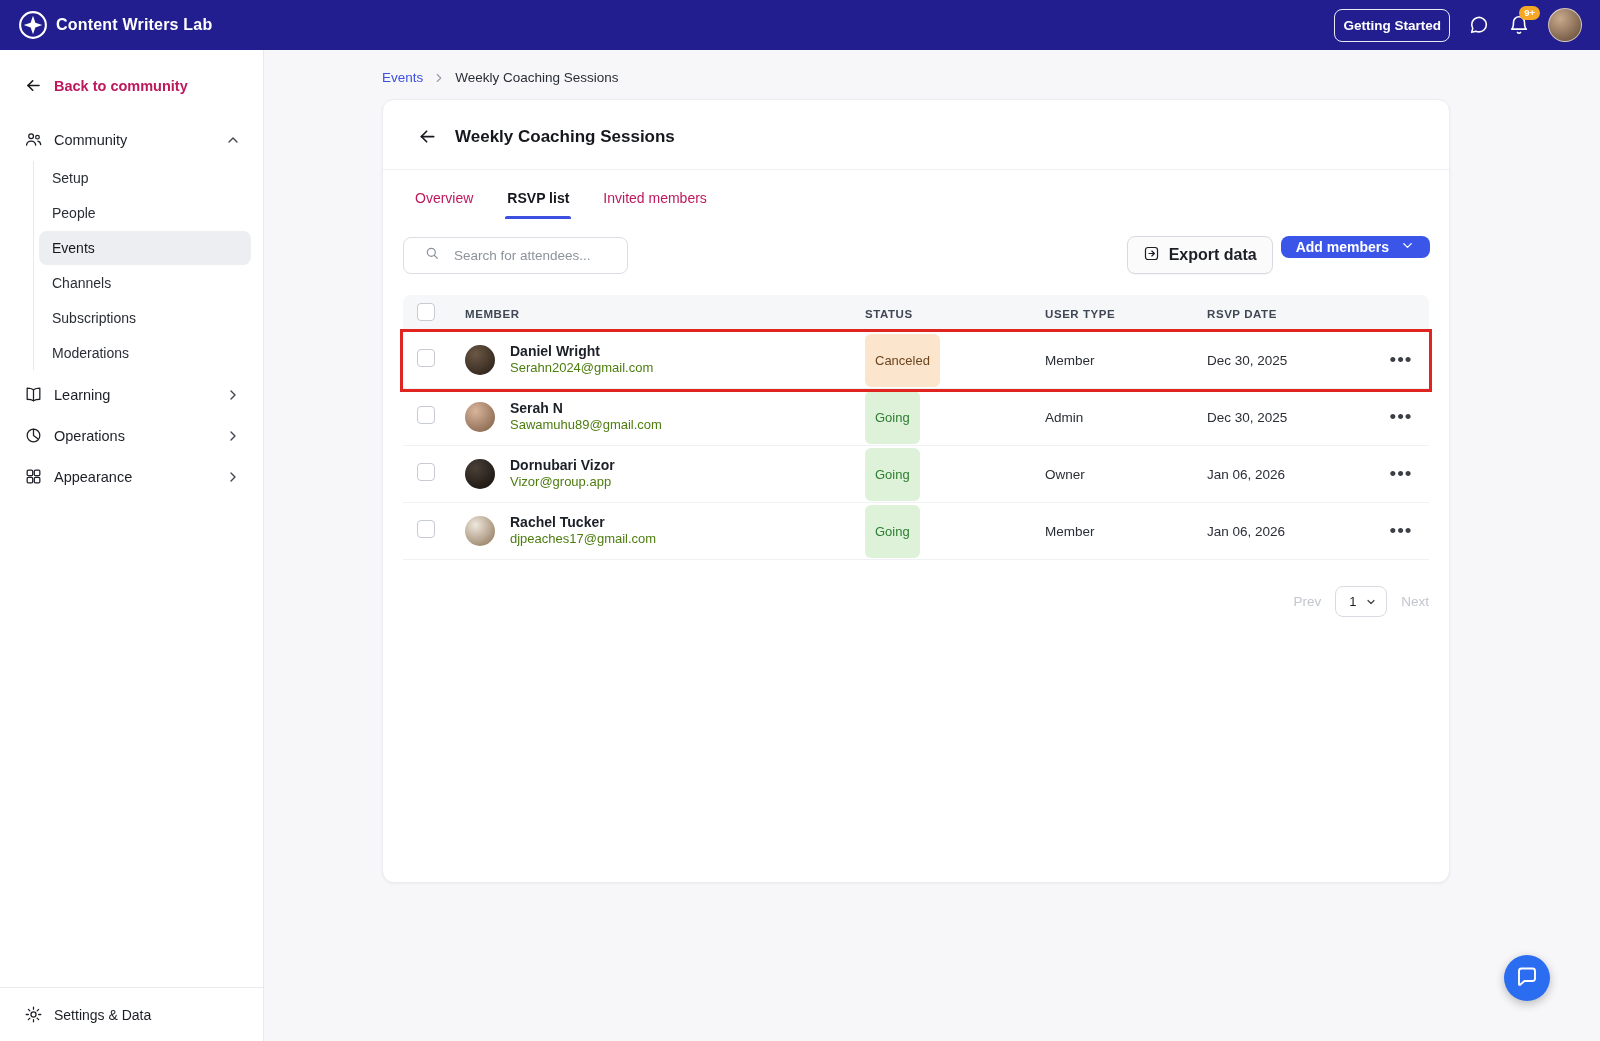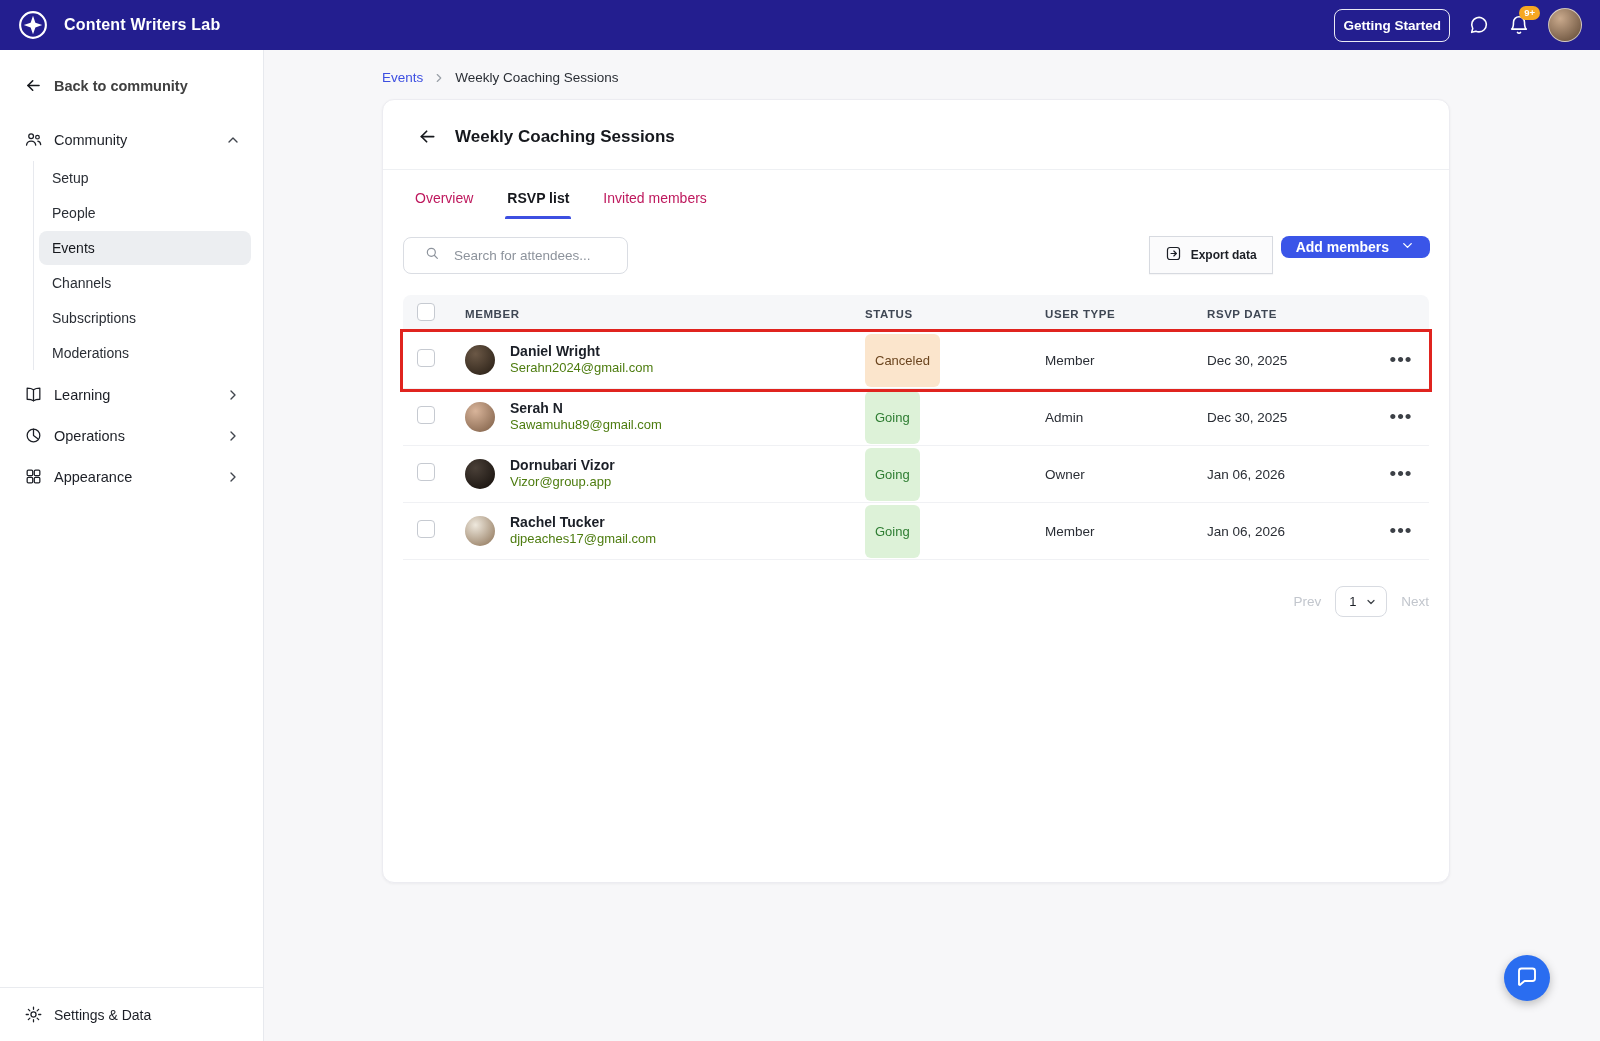--- a/index.html
+++ b/index.html
@@ -1,36 +1,36 @@
 <!DOCTYPE html>
 <html style="--topbar: #231e8f; --accent-blue: #3d4fe1; --button-blue: #3a55e8; --badge-canceled-bg: #fbe5cc; --badge-canceled-text: #6b451f; --badge-going-bg: #ddf2d8; --badge-going-text: #2e7d32; --annotation-red: #e0241f; --notification-badge: #f6a723; --fab-blue: #2a6df0;"><head>
 <meta charset="utf-8">
 <style>
   * { margin:0; padding:0; box-sizing:border-box; }
   html,body { width:1600px; height:1041px; font-family:"Liberation Sans", sans-serif; background:#fff; overflow:hidden; }
   .app { width:100%; height:100%; display:flex; flex-direction:column; }
 
   
   .topbar { height:50px; background:var(--topbar,#231e8f); display:flex; align-items:center; justify-content:space-between; padding:0 18px; flex-shrink:0; }
-  .brand { display:flex; align-items:center; gap:16px; }
+  .brand { display:flex; align-items:center; gap:8px; }
   .logo { width:30px; height:30px; display:inline-flex; }
   .brand-name { color:#fff; font-size:16px; font-weight:700; letter-spacing:.2px; }
   .topbar-right { display:flex; align-items:center; gap:18px; }
   .getting-started { background:transparent; border:1.5px solid rgba(255,255,255,.9); color:#fff; font-size:13.5px; font-weight:600; padding:8px 8px; border-radius:8px; cursor:pointer; font-family:inherit; }
   .tb-icon { width:22px; height:22px; display:inline-flex; position:relative; cursor:pointer; }
   .nbadge { position:absolute; top:-8px; right:-10px; background:var(--notification-badge,#f6a723); color:#fff; font-size:9.5px; font-weight:700; padding:2px 5px; border-radius:9px; line-height:1; }
   .tb-avatar { width:34px; height:34px; border-radius:50%; border:1.5px solid rgba(255,255,255,.6); background:radial-gradient(circle at 35% 30%, #c9a98c, #5d4632); cursor:pointer; }
 
   
   .layout { flex:1; display:flex; min-height:0; }
   .sidebar { width:264px; background:#fff; border-right:1px solid #e7e9ee; display:flex; flex-direction:column; flex-shrink:0; }
   .main { flex:1; background:#f7f7f9; padding-top:20px; position:relative; }
 
   
-  .back-link { display:flex; align-items:center; gap:11px; margin:26px 16px 24px 24px; font-size:14.5px; font-weight:700; color:#404040; cursor:pointer; }
+  .back-link { display:flex; align-items:center; gap:11px; margin:26px 16px 24px 24px; font-size:14.5px; font-weight:700; color:#be185d; cursor:pointer; }
   .back-link svg, .nav-icon svg, .chev svg { display:block; }
   .nav { padding:0 12px; }
   .nav-parent { display:flex; align-items:center; gap:11px; padding:11px 10px 11px 12px; font-size:14.5px; font-weight:500; color:#1c1f26; border-radius:8px; cursor:pointer; }
   .nav-icon { width:19px; height:19px; color:#1c1f26; flex-shrink:0; }
   .chev { margin-left:auto; color:#40454d; width:16px; height:16px; }
   .sub-list { margin:0 0 4px 21px; border-left:1px solid #e7e9ee; }
   .sub-item { padding:9px 12px 9px 13px; font-size:14px; color:#2a2e35; border-radius:8px; margin:1px 0 1px 5px; cursor:pointer; }
   .sub-item.active { background:#eceef1; font-weight:500; color:#16181d; }
   .sidebar-spacer { flex:1; }
   .sidebar-footer { border-top:1px solid #e9ebef; padding:17px 24px; display:flex; gap:11px; align-items:center; font-size:14px; font-weight:500; color:#1c1f26; cursor:pointer; }
@@ -51,21 +51,21 @@
   .tab { font-size:14px; color:#be185d; padding:0 2px 13px; cursor:pointer; position:relative; }
   .tab.active { font-weight:700; color:#16181d; }
   .tab.active::after { content:""; position:absolute; left:0; right:0; bottom:0; height:3px; background:var(--accent-blue,#3d4fe1); border-radius:2px 2px 0 0; }
 
   .toolbar { display:flex; justify-content:space-between; align-items:center; padding:17px 19px 0 20px; }
   .search-box { width:225px; height:37px; border:1px solid #dadde3; border-radius:8px; display:flex; align-items:center; gap:14px; padding:0 20px; background:#fff; color:#8d939c; }
   .search-box svg { flex-shrink:0; }
   .search-box input { border:none; outline:none; font-size:13.5px; width:100%; color:#333; background:transparent; font-family:inherit; }
   .search-box input::placeholder { color:#8d939c; }
   .toolbar-right { display:flex; gap:8px; }
-  .export-btn { height:38px; display:flex; align-items:center; gap:9px; padding:0 15px; border:1px solid #d7dae0; border-radius:0; background:#fbfbfc; font-size:12px; font-weight:600; color:#1c1f26; cursor:pointer; box-shadow:0 1px 1px rgba(16,24,40,.04); font-family:inherit; }
+  .export-btn { height:38px; display:flex; align-items:center; gap:9px; padding:0 15px; border:1px solid #d7dae0; border-radius:8px; background:#fbfbfc; font-size:16px; font-weight:600; color:#1c1f26; cursor:pointer; box-shadow:0 1px 1px rgba(16,24,40,.04); font-family:inherit; }
   .add-btn { height:22px; display:flex; align-items:center; gap:11px; padding:0 15px; border:none; border-radius:8px; background:var(--button-blue,#3a55e8); font-size:14px; font-weight:600; color:#fff; cursor:pointer; font-family:inherit; }
 
   
   .table { margin:21px 20px 0; }
   .thead, .trow { display:grid; grid-template-columns:46px 400px 180px 162px 1fr 56px; align-items:center; }
   .thead { background:#f6f7f9; height:37px; border-radius:8px 8px 0 0; }
   .th { font-size:11.5px; font-weight:700; letter-spacing:.05em; color:#3f4754; padding-left:16px; }
   .cb-cell { padding-left:14px; }
   .checkbox { width:18px; height:18px; border:1.5px solid #c6cad1; border-radius:4px; background:#fff; display:inline-block; cursor:pointer; }
   .trow { height:57px; border-bottom:1px solid #f0f1f4; background:#fff; position:relative; }

